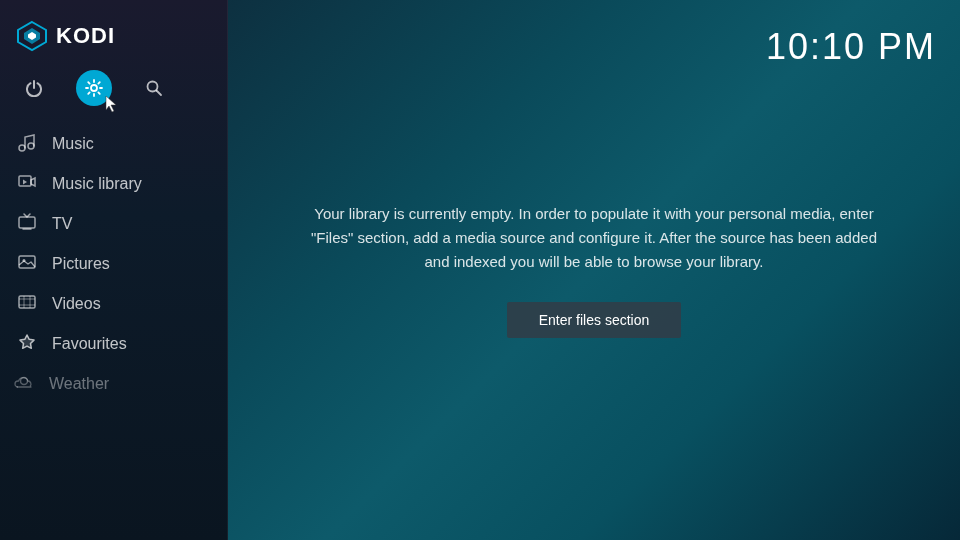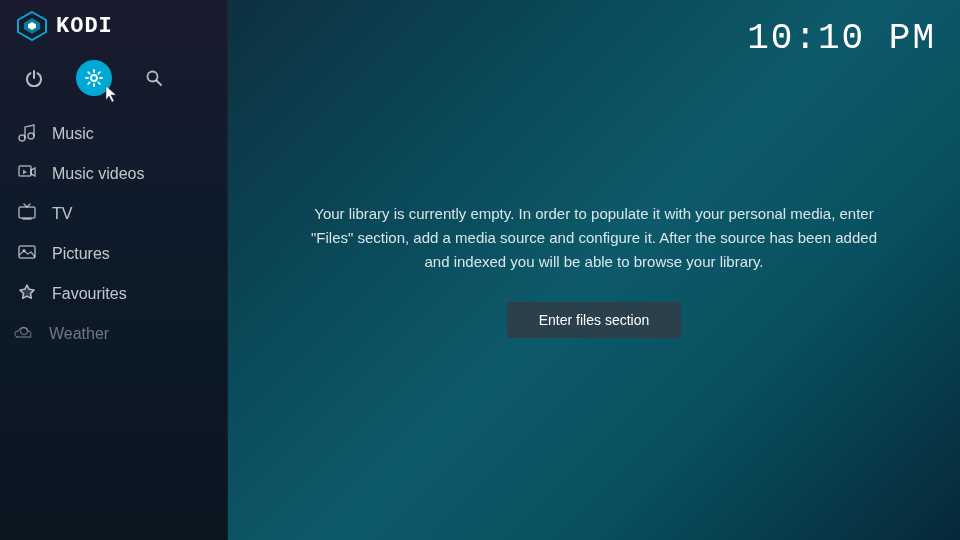--- a/index.html
+++ b/index.html
@@ -31,23 +31,22 @@
       top: 0;
       bottom: 0;
       width: 1px;
       background: rgba(255,255,255,0.05);
     }
 
     
     .sidebar-header {
       display: flex;
       align-items: center;
-      padding: 10px 16px 14px 16px;
+      padding: 20px 16px 14px 16px;
       gap: 8px;
-      font-family: Liberation Mono, monospace;
     }
 
     .kodi-logo {
       width: 32px;
       height: 32px;
       flex-shrink: 0;
     }
 
     .kodi-title {
       color: #fff;
@@ -124,27 +123,26 @@
       height: 540px;
       background: linear-gradient(135deg, #0d3040 0%, #0a4a5a 30%, #0d5a6a 50%, #085060 70%, #062838 100%);
       display: flex;
       flex-direction: column;
       position: relative;
     }
 
     
     .clock {
       position: absolute;
-      top: 18px;
+      top: 26px;
       right: 24px;
       color: #fff;
       font-size: 36px;
       font-weight: 300;
       letter-spacing: 2px;
-      font-family: Liberation Mono, monospace;
     }
 
     
     .content-center {
       flex: 1;
       display: flex;
       flex-direction: column;
       align-items: center;
       justify-content: center;
       padding: 40px 80px;
@@ -243,21 +241,21 @@
     </div>
 
     <div class="menu-item">
       <span class="menu-icon">
         <svg width="20" height="20" viewBox="0 0 20 20" fill="none" xmlns="http://www.w3.org/2000/svg">
           <rect x="2" y="4" width="12" height="10" rx="1" stroke="rgba(255,255,255,0.6)" stroke-width="1.5" fill="none"></rect>
           <path d="M14 8l4-2v8l-4-2V8z" stroke="rgba(255,255,255,0.6)" stroke-width="1.5" fill="none"></path>
           <path d="M6 7.5l4 2.5-4 2.5V7.5z" fill="rgba(255,255,255,0.6)"></path>
         </svg>
       </span>
-      <span class="menu-label">Music videos</span>
+      <span class="menu-label">Music library</span>
     </div>
 
     <div class="menu-item">
       <span class="menu-icon">
         <svg width="20" height="20" viewBox="0 0 20 20" fill="none" xmlns="http://www.w3.org/2000/svg">
           <rect x="2" y="5" width="16" height="11" rx="1.5" stroke="rgba(255,255,255,0.6)" stroke-width="1.5" fill="none"></rect>
           <path d="M6 17h8" stroke="rgba(255,255,255,0.6)" stroke-width="1.5" stroke-linecap="round"></path>
           <path d="M7 2l3 3 3-3" stroke="rgba(255,255,255,0.6)" stroke-width="1.5" stroke-linecap="round" fill="none"></path>
         </svg>
       </span>
@@ -270,20 +268,29 @@
       <span class="menu-icon">
         <svg width="20" height="20" viewBox="0 0 20 20" fill="none" xmlns="http://www.w3.org/2000/svg">
           <rect x="2" y="4" width="16" height="12" rx="1.5" stroke="rgba(255,255,255,0.6)" stroke-width="1.5" fill="none"></rect>
           <circle cx="7" cy="8.5" r="1.5" fill="rgba(255,255,255,0.6)"></circle>
           <path d="M2 13l5-4 4 3 3-2 4 5" stroke="rgba(255,255,255,0.6)" stroke-width="1.3" stroke-linejoin="round" fill="none"></path>
         </svg>
       </span>
       <span class="menu-label">Pictures</span>
     </div>
 
+    <div class="menu-item">
+      <span class="menu-icon">
+        <svg width="20" height="20" viewBox="0 0 20 20" fill="none" xmlns="http://www.w3.org/2000/svg">
+          <rect x="2" y="4" width="16" height="12" rx="1.5" stroke="rgba(255,255,255,0.6)" stroke-width="1.5" fill="none"></rect>
+          <path d="M2 7h16M2 13h16M7 4v12M13 4v12" stroke="rgba(255,255,255,0.6)" stroke-width="1" opacity="0.7"></path>
+        </svg>
+      </span>
+      <span class="menu-label">Videos</span>
+    </div>
 
     <div class="menu-item">
       <span class="menu-icon">
         <svg width="20" height="20" viewBox="0 0 20 20" fill="none" xmlns="http://www.w3.org/2000/svg">
           <path d="M10 3l2.06 4.18L17 8.09l-3.5 3.41.83 4.82L10 14.1l-4.33 2.22.83-4.82L3 8.09l4.94-.91L10 3z" stroke="rgba(255,255,255,0.7)" stroke-width="1.5" fill="rgba(255,255,255,0.15)" stroke-linejoin="round"></path>
         </svg>
       </span>
       <span class="menu-label">Favourites</span>
     </div>
 

